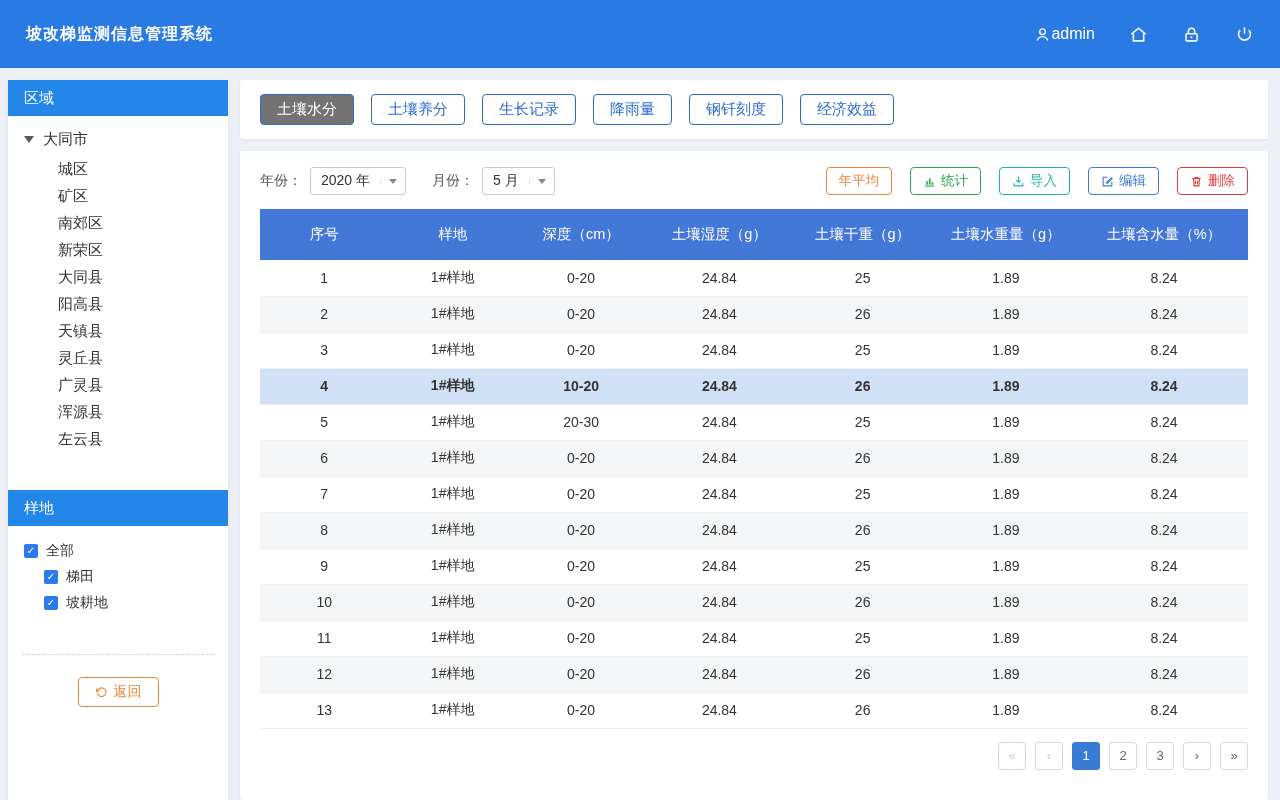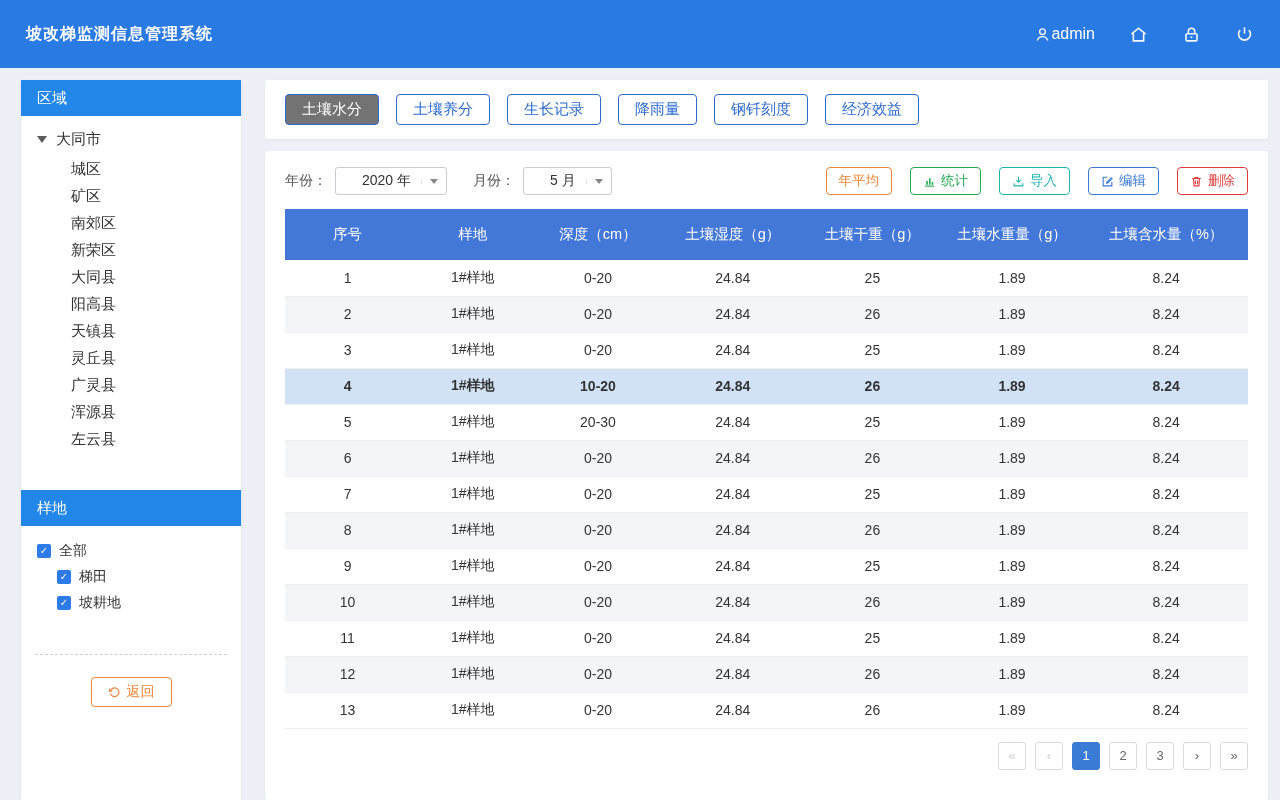--- a/index.html
+++ b/index.html
@@ -8,21 +8,21 @@
   button { font-family:inherit; cursor:pointer; }
 
   
   .app-header { height:68px; background:#2a7ae4; display:flex; align-items:center; justify-content:space-between; padding:0 26px; }
   .app-title { color:#ffffff; font-size:16px; font-weight:bold; letter-spacing:1px; }
   .header-right { display:flex; align-items:center; gap:34px; color:#fff; }
   .user-chip { display:flex; align-items:center; font-size:16px; cursor:pointer; }
   .hdr-ico { display:inline-flex; align-items:center; cursor:pointer; opacity:.95; }
 
   
-  .layout { display:flex; gap:24px; padding:12px 12px 0 21px; height:732px; }
+  .layout { display:flex; gap:12px; padding:12px 12px 0 8px; height:732px; }
 
   
   .sidebar { width:220px; background:#fff; height:720px; box-shadow:0 1px 3px rgba(0,0,0,.08); flex:none; }
   .side-section-header { height:36px; background:#2287e8; color:#fff; font-size:15px; display:flex; align-items:center; padding-left:16px; }
   .tree-parent { display:flex; align-items:center; gap:9px; padding:14px 0 6px 16px; font-size:15px; cursor:pointer; }
   .caret-down { width:0; height:0; border-left:5px solid transparent; border-right:5px solid transparent; border-top:7px solid #5a5a5a; display:inline-block; }
   .tree-child { padding-left:50px; line-height:27px; font-size:15px; cursor:pointer; }
   #plot-section-header { margin-top:38px; }
   .check-list { padding-top:12px; }
   .check-row { display:flex; align-items:center; gap:8px; padding:4px 0 4px 16px; font-size:14px; cursor:pointer; }
@@ -34,21 +34,21 @@
   
   .main-col { flex:1; display:flex; flex-direction:column; gap:12px; padding-right:0; }
   .card { background:#fff; border-radius:3px; box-shadow:0 1px 3px rgba(0,0,0,.06); }
   .tabs-card { padding:14px 20px; display:flex; gap:17px; }
   .tab { background:#fff; border:1px solid #2d6bd0; color:#2d6bd0; border-radius:4px; padding:5px 16px; font-size:15px; }
   .tab.active { background:#737373; color:#fff; }
 
   .content-card { flex:1; padding:14px 20px 14px; display:flex; flex-direction:column; }
   .filter-row { display:flex; align-items:center; gap:8px; font-size:14px; color:#555; margin:2px 0 14px; }
   .select-box { display:inline-flex; align-items:center; border:1px solid #c9ccd3; border-radius:3px; background:#fff; padding:4px 0 4px 10px; color:#333; cursor:pointer; }
-  .select-box .sel-val { padding-right:10px;margin-left:16px; }
+  .select-box .sel-val { padding-right:10px; }
   .sel-caret-wrap { border-left:1px solid #e3e4e8; padding:0 8px; display:inline-flex; align-items:center; }
   .sel-caret { width:0; height:0; border-left:4px solid transparent; border-right:4px solid transparent; border-top:5px solid #888; }
   #year-select { min-width:88px; }
   #month-select { min-width:64px; margin-right:0; }
   .month-label { margin-left:18px; }
   .actions-group { margin-left:auto; display:flex; gap:18px; }
   .action-btn { display:inline-flex; align-items:center; gap:5px; background:#fff; border:1px solid; border-radius:4px; padding:4px 12px; font-size:13.5px; }
   .btn-icon { display:inline-flex; align-items:center; }
 
   

